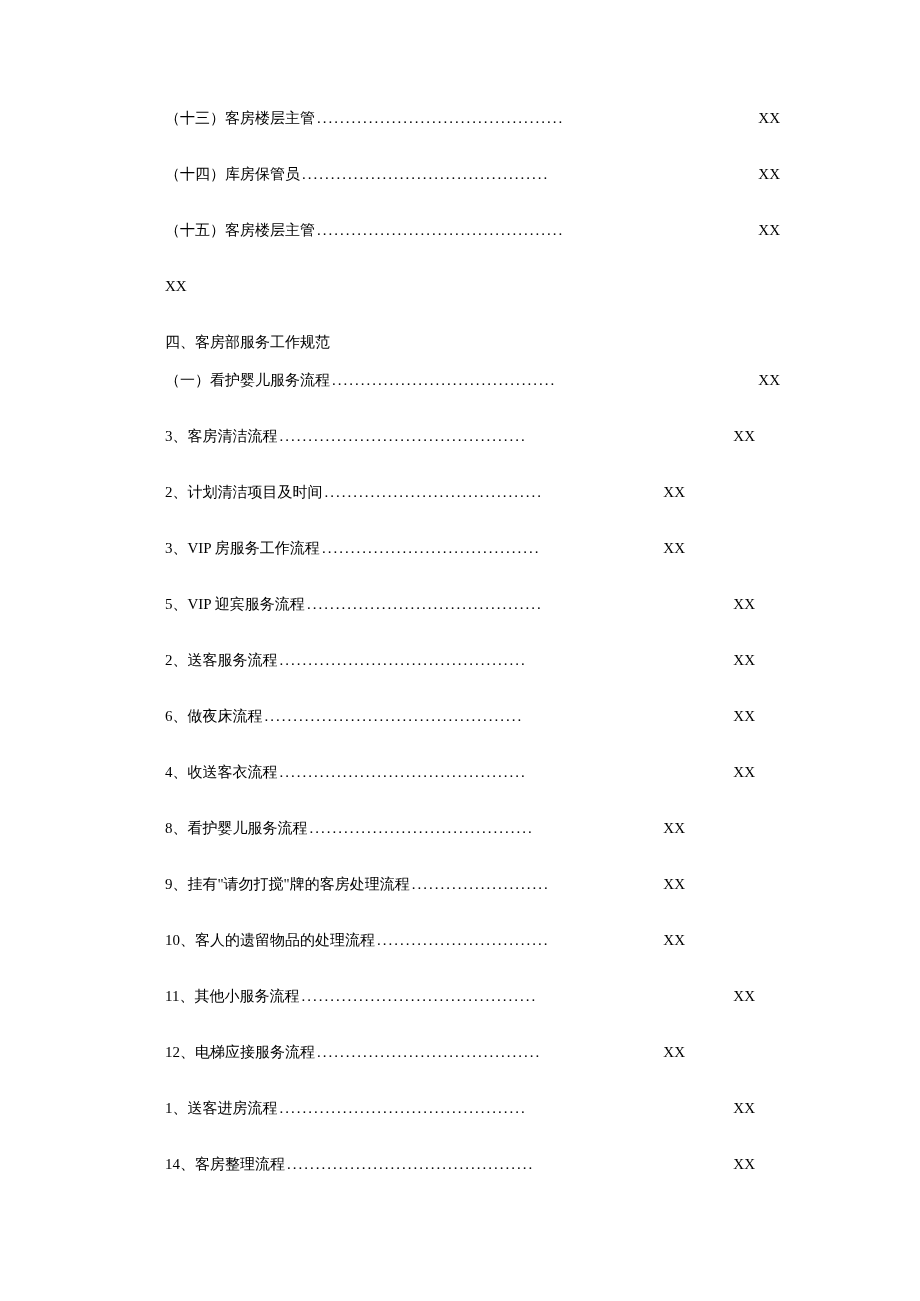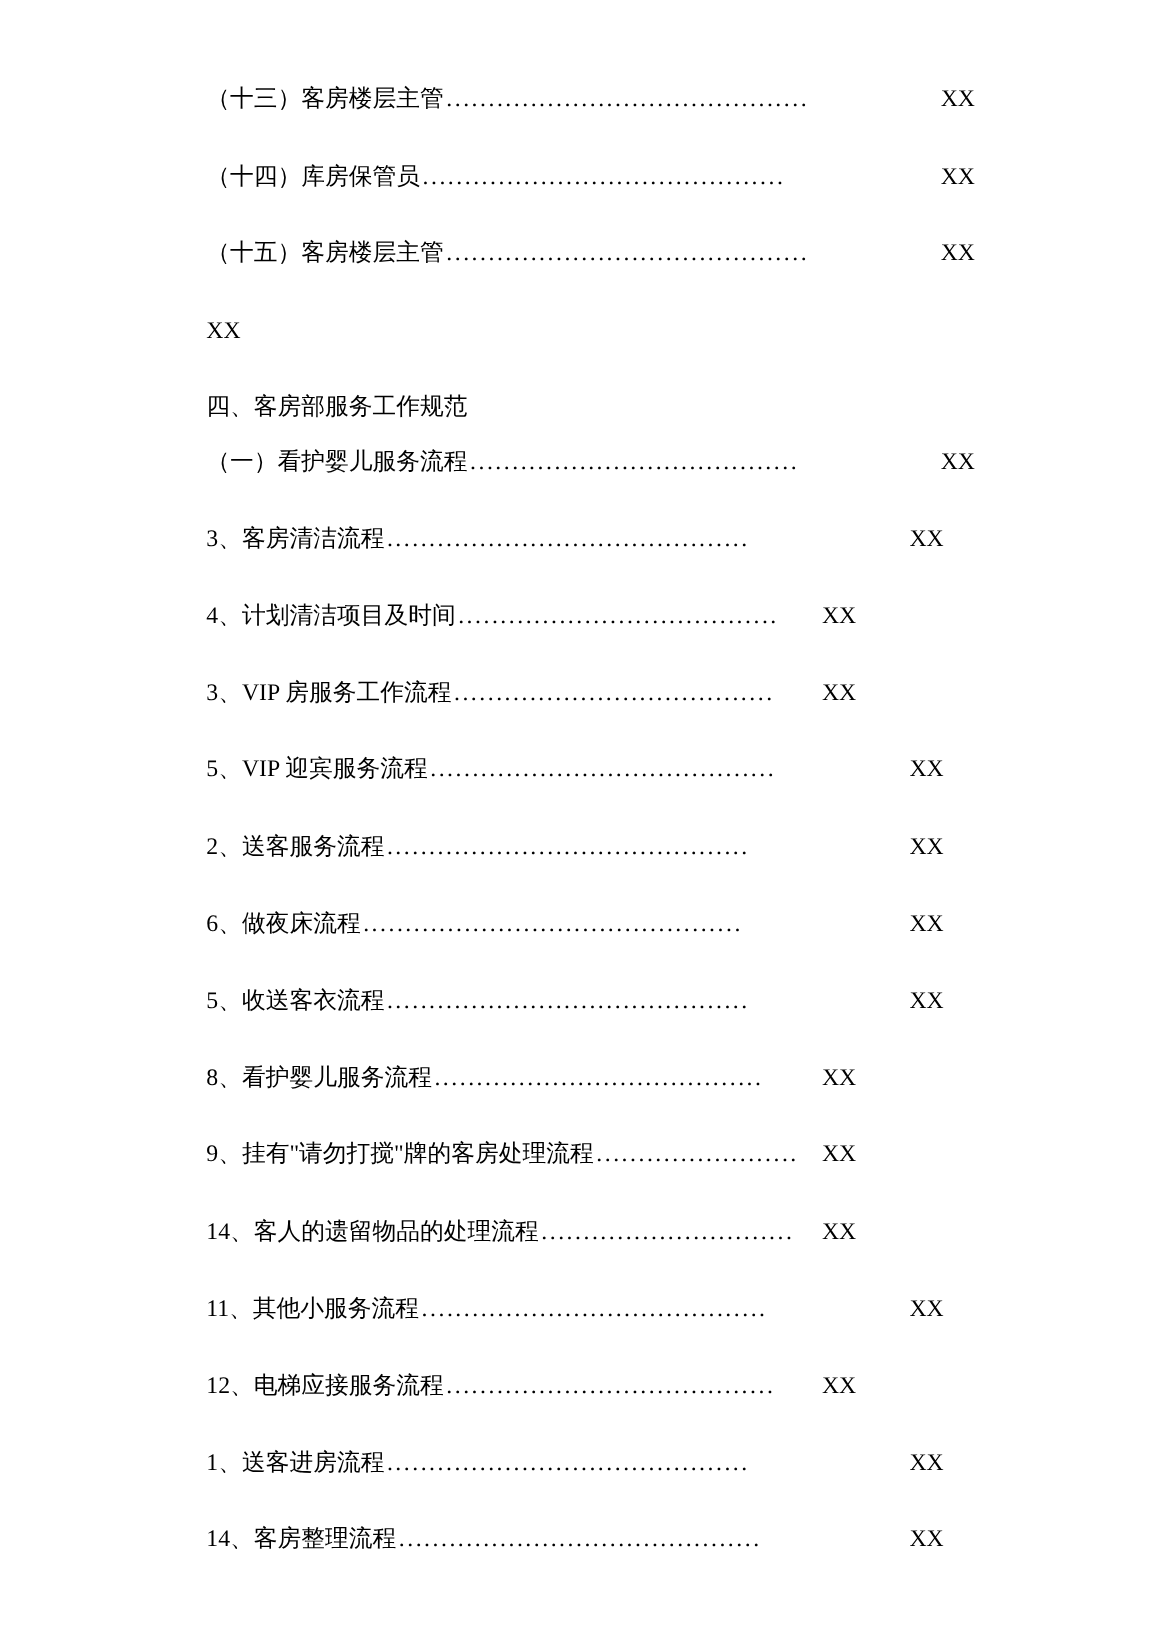--- a/index.html
+++ b/index.html
@@ -3,22 +3,22 @@
 <meta charset="utf-8">
 <style>
   body {
     margin: 0;
     background: #fff;
     font-family: "SimSun", "宋体", serif;
     width: 920px;
     height: 1301px;
   }
   .page {
-    padding: 67px 150px 0 165px;
-    font-size: 19px;
+    padding: 108px 150px 0 165px;
+    font-size: 15px;
     color: #000;
     line-height: 1.4;
   }
   .toc-line {
     display: flex;
     align-items: baseline;
     margin-bottom: 35px;
     white-space: nowrap;
   }
   .toc-label {
@@ -77,21 +77,21 @@
     <span class="toc-page">XX</span>
   </div>
 
   <div class="toc-line indent-b">
     <span class="toc-label">3、客房清洁流程 </span>
     <span class="toc-dots">...........................................</span>
     <span class="toc-page">XX</span>
   </div>
 
   <div class="toc-line indent-c">
-    <span class="toc-label">4、计划清洁项目及时间</span>
+    <span class="toc-label">2、计划清洁项目及时间</span>
     <span class="toc-dots">......................................</span>
     <span class="toc-page">XX</span>
   </div>
 
   <div class="toc-line indent-c">
     <span class="toc-label">3、VIP 房服务工作流程</span>
     <span class="toc-dots">......................................</span>
     <span class="toc-page">XX</span>
   </div>
 
@@ -107,39 +107,39 @@
     <span class="toc-page">XX</span>
   </div>
 
   <div class="toc-line indent-b">
     <span class="toc-label">6、做夜床流程 </span>
     <span class="toc-dots">.............................................</span>
     <span class="toc-page">XX</span>
   </div>
 
   <div class="toc-line indent-b">
-    <span class="toc-label">5、收送客衣流程 </span>
+    <span class="toc-label">4、收送客衣流程 </span>
     <span class="toc-dots">...........................................</span>
     <span class="toc-page">XX</span>
   </div>
 
   <div class="toc-line indent-c">
     <span class="toc-label">8、看护婴儿服务流程 </span>
     <span class="toc-dots">.......................................</span>
     <span class="toc-page">XX</span>
   </div>
 
   <div class="toc-line indent-c">
     <span class="toc-label">9、挂有"请勿打搅"牌的客房处理流程 </span>
     <span class="toc-dots">........................</span>
     <span class="toc-page">XX</span>
   </div>
 
   <div class="toc-line indent-c">
-    <span class="toc-label">14、客人的遗留物品的处理流程 </span>
+    <span class="toc-label">10、客人的遗留物品的处理流程 </span>
     <span class="toc-dots">..............................</span>
     <span class="toc-page">XX</span>
   </div>
 
   <div class="toc-line indent-b">
     <span class="toc-label">11、其他小服务流程 </span>
     <span class="toc-dots">.........................................</span>
     <span class="toc-page">XX</span>
   </div>
 

